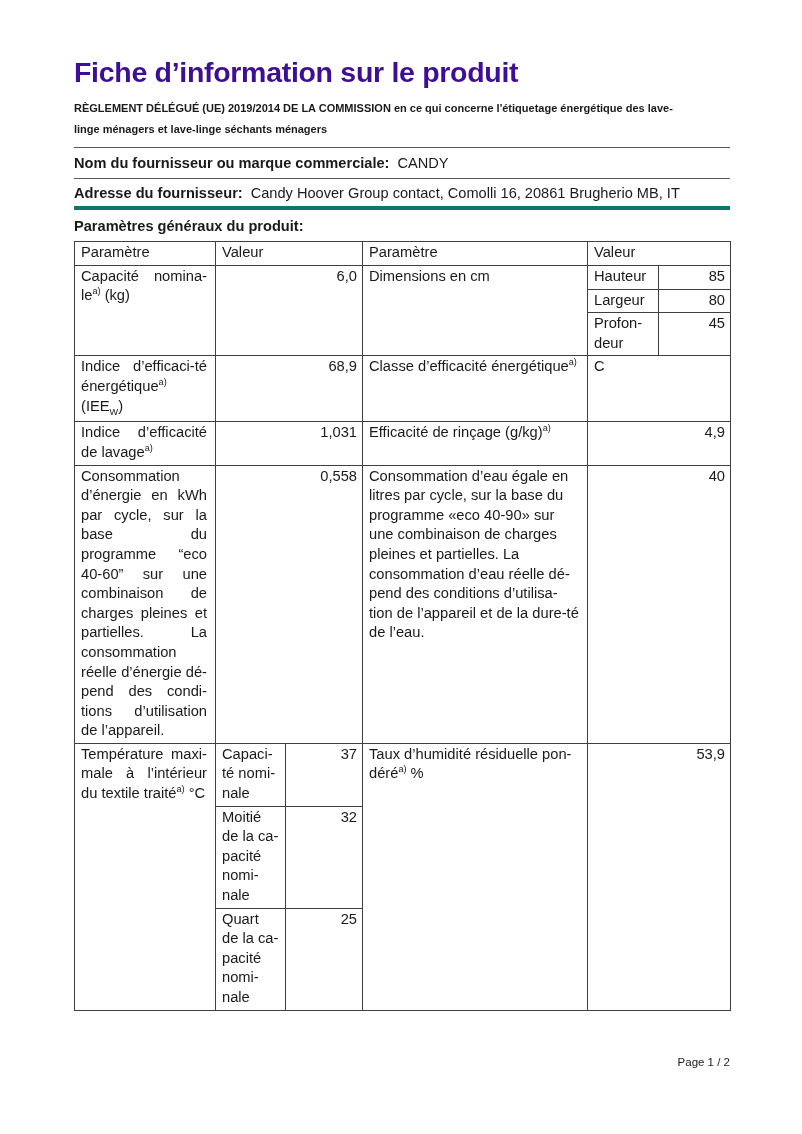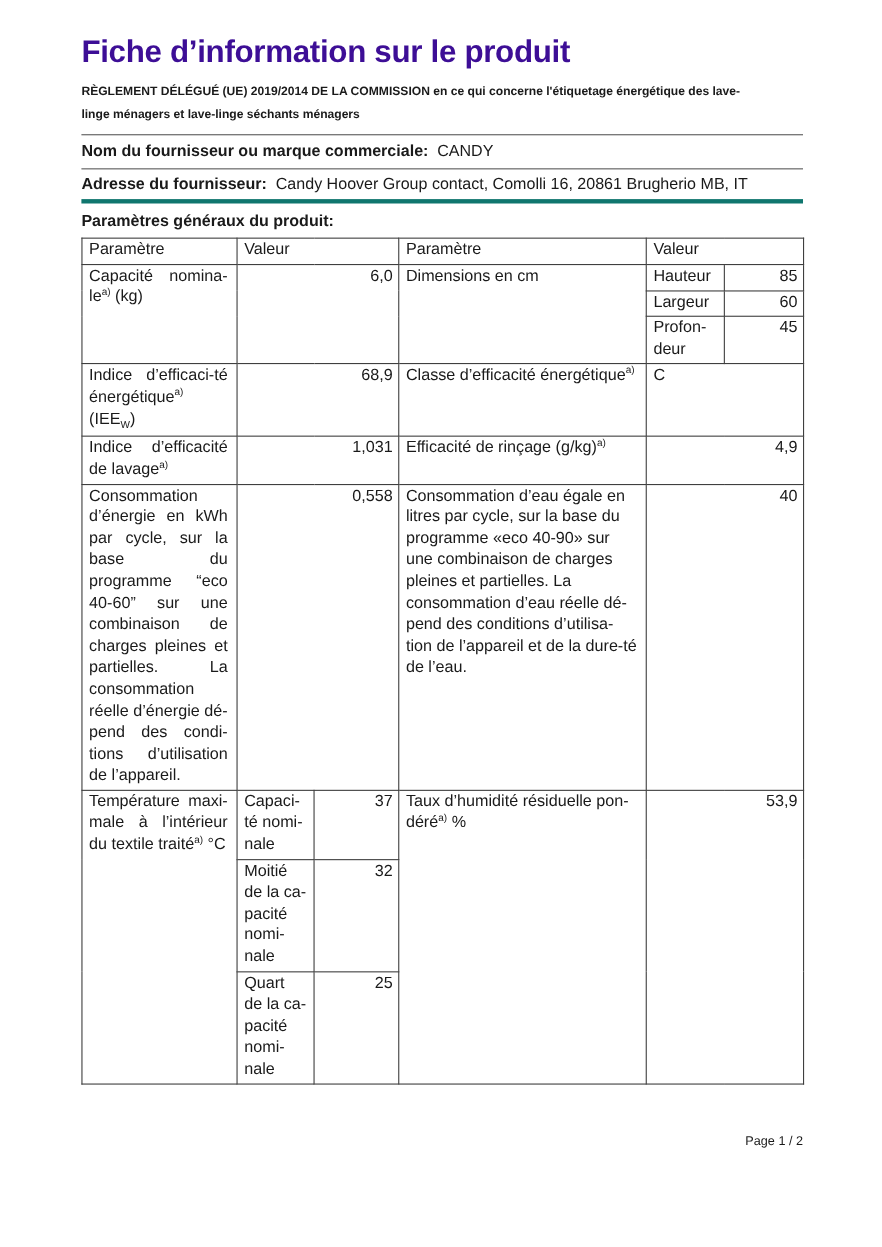--- a/index.html
+++ b/index.html
@@ -3,21 +3,21 @@
 <meta charset="utf-8">
 <style>
   html,body { margin:0; padding:0; background:#ffffff; }
   .doc {
     position:relative; width:802px; height:1134px; background:#ffffff;
     font-family:"Liberation Sans", sans-serif; color:#1a1a1a; overflow:hidden;
   }
   .content { position:absolute; left:74px; top:0; width:656px; }
 
   .title {
-    margin:0; padding-top:30px; font-size:28.5px; line-height:34px;
+    margin:0; padding-top:55px; font-size:28.5px; line-height:34px;
     font-weight:bold; letter-spacing:-0.3px;
   }
   .subtitle { margin:9px 0 0 0; width:624px; font-size:11px; line-height:21px;font-weight:bold; }
 
   .info-section { margin-top:7px; border-top:1px solid #595959; }
   .info-row { display:flex; align-items:center; font-size:14.6px; }
   .info-row.r1 { height:30px; border-bottom:1px solid #595959; }
   .info-row.r2 { height:27px; border-bottom:4px solid #0f766e; }
   .info-row.r3 { height:29px; border-bottom:1px solid #595959; }
   .info-row.r4 { height:31px; }
@@ -37,21 +37,21 @@
   table.params .num  { text-align:right; padding-right:5px; }
   tr.rh-head { height:22px; }
   tr.rh-1a { height:24px; } tr.rh-1b { height:23px; } tr.rh-1c { height:35px; }
   tr.rh-2 { height:66px; }  tr.rh-3 { height:40px; }  tr.rh-4 { height:273px; }
   tr.rh-5a { height:62px; } tr.rh-5b { height:101px; } tr.rh-5c { height:97px; }
 
   sup { font-size:62%; vertical-align:super; line-height:0; }
   sub { font-size:62%; vertical-align:sub; line-height:0; }
 
   .footer {
-    position:absolute; right:72px; top:1032px; font-size:11.5px; color:#1a1a1a;
+    position:absolute; right:72px; top:1056px; font-size:11.5px; color:#1a1a1a;
   }
 </style>
 </head>
 <body>
 
 <div class="doc">
   <div class="content">
 
     <h1 class="title" style="color: rgb(61, 14, 150);">Fiche d’information sur le produit</h1>
 
@@ -91,21 +91,21 @@
 
       <tr class="rh-1a">
         <td rowspan="3" class="just"><span>Capacité nomina-le</span><sup>a)</sup><span> (kg)</span></td>
         <td rowspan="3" colspan="2" class="num">6,0</td>
         <td rowspan="3"><span>Dimensions en cm</span></td>
         <td>Hauteur</td>
         <td class="num">85</td>
       </tr>
       <tr class="rh-1b">
         <td>Largeur</td>
-        <td class="num">60</td>
+        <td class="num">80</td>
       </tr>
       <tr class="rh-1c">
         <td>Profon-deur</td>
         <td class="num">45</td>
       </tr>
 
       <tr class="rh-2">
         <td class="just"><span>Indice d’efficaci-té énergétique</span><sup>a)</sup><span> (IEE</span><sub>W</sub><span>)</span></td>
         <td colspan="2" class="num">68,9</td>
         <td><span>Classe d’efficacité énergétique</span><sup>a)</sup></td>

